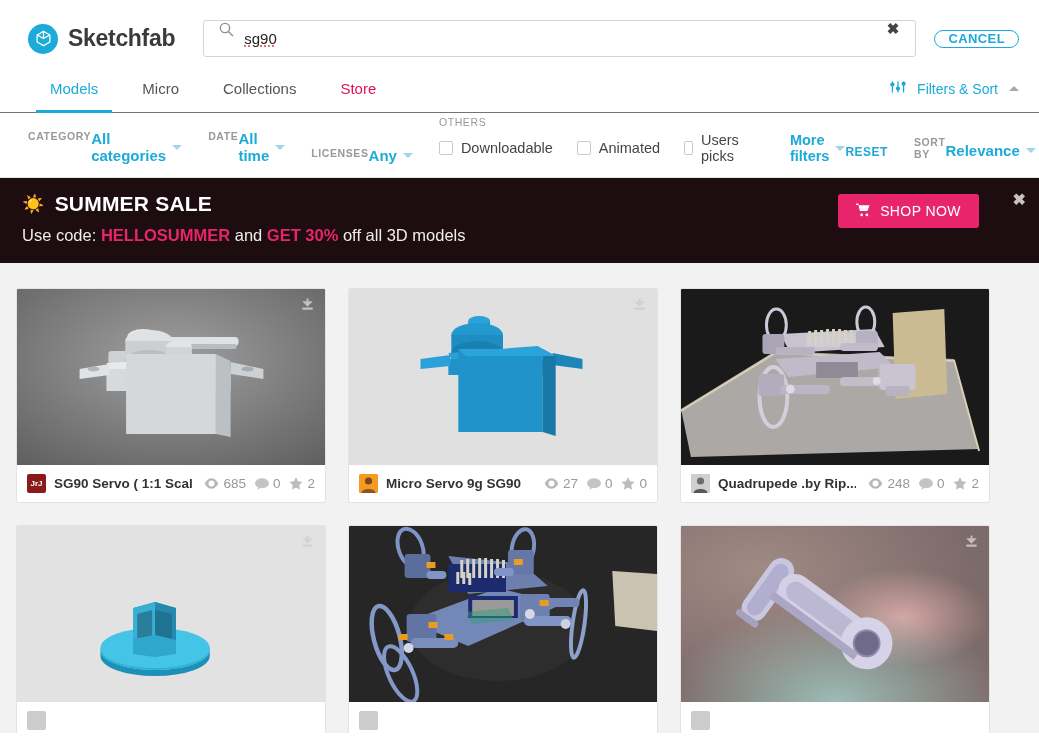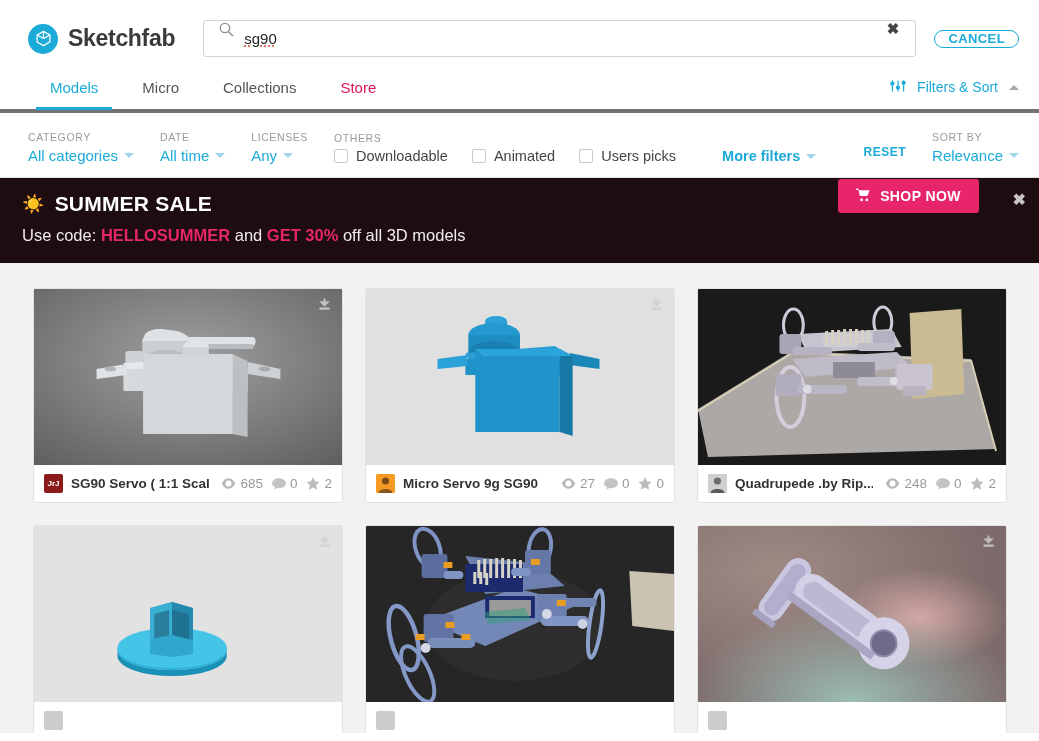--- a/index.html
+++ b/index.html
@@ -72,21 +72,21 @@
     cursor: pointer;
     display: flex; align-items: center; justify-content: center;
     font-family: "Liberation Sans", sans-serif;
   }
 
   
   .tabs-bar {
     height: 48px;
     display: flex; align-items: stretch;
     padding: 0 20px 0 28px;
-    border-bottom: 4px solid #737373;
+    border-bottom: 1px solid #737373;
     position: relative;
   }
   .tabs { display: flex; align-items: stretch; }
   .tab {
     padding: 0 22px;
     display: flex; align-items: center;
     font-size: 15px;
     color: #555;
     cursor: pointer;
     position: relative;
@@ -107,21 +107,21 @@
   }
 
   
   .filter-bar {
     height: 65px;
     display: flex; align-items: flex-end;
     padding: 0 20px 13px 28px;
     border-bottom: 1px solid #e4e4e4;
     background: #fff;
   }
-  .fgroup { display: flex; flex-direction: column; margin-right: 26px; }
+  .fgroup { display: flex; margin-right: 26px; font-weight: bold; }
   .flabel {
     font-size: 10.5px; color: #999; letter-spacing: 0.6px;
     text-transform: uppercase; margin-bottom: 4px;
   }
   .fvalue {
     font-size: 15px; color: #1caad9; cursor: pointer;
     display: flex; align-items: center; gap: 6px;
   }
   .caret-down {
     width: 0; height: 0;
@@ -177,26 +177,26 @@
     color: #fff; font-size: 21px; font-weight: bold;
     letter-spacing: 0.2px;
   }
   .sun-icon { font-size: 18px; line-height: 1; }
   .banner-sub {
     margin-top: 10px;
     color: #f0eceb; font-size: 16.5px;
   }
   .pink { color: #e8256b; font-weight: bold; text-align: center; }
   .shop-now {
-    position: absolute; right: 60px; top: 196px;
+    position: absolute; right: 60px; top: 211px;
     transform: translateY(-50%);
     width: 141px; height: 34px;
     background: #e8256b;
     border: none; border-radius: 3px;
-    color: #fff; font-size: 14px; font-weight: bold;
+    color: #fff; font-size: 14px; font-weight: normal;
     letter-spacing: 0.4px;
     display: flex; align-items: center; justify-content: center; gap: 9px;
     cursor: pointer;
     font-family: "Liberation Sans", sans-serif;
   }
   .banner-close {
     position: absolute; right: 13px; top: 192px;
     color: #c9c2c2; font-size: 16px; font-weight: bold;
     cursor: pointer; line-height: 1;
   }
@@ -205,21 +205,21 @@
   .results {
     background: #f2f2f2;
     padding: 25px 0 0 0;
     height: 470px;
     overflow: hidden;
   }
   .grid {
     display: grid;
     grid-template-columns: repeat(3, 310px);
     gap: 22px;
-    padding-left: 33px;
+    padding-left: 16px;
   }
   .card {
     background: #fff;
     border: 1px solid #e3e3e3;
     border-radius: 2px;
     overflow: hidden;
     cursor: pointer;
   }
   .thumb {
     position: relative;

